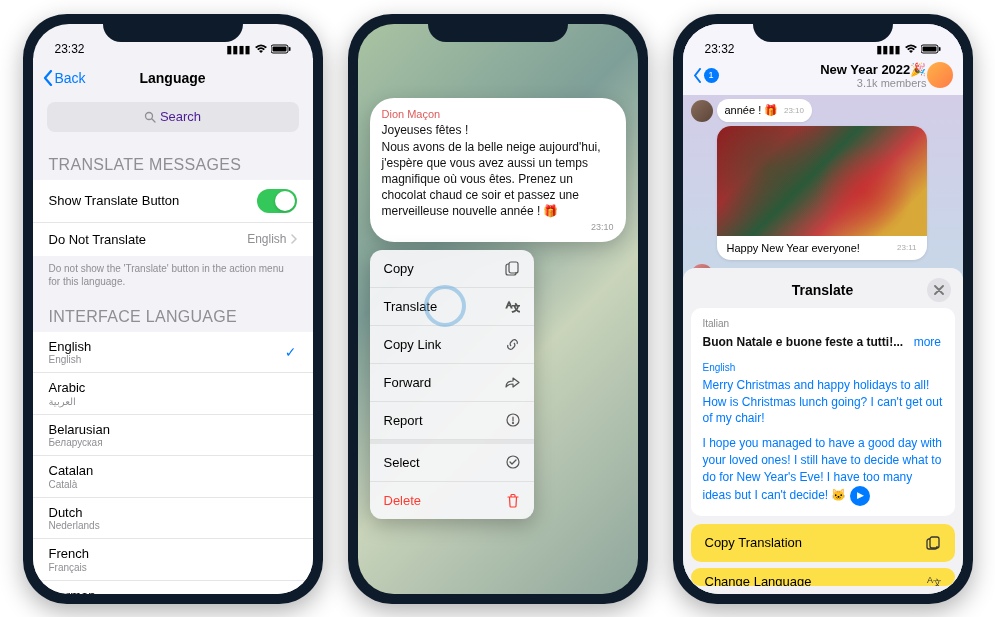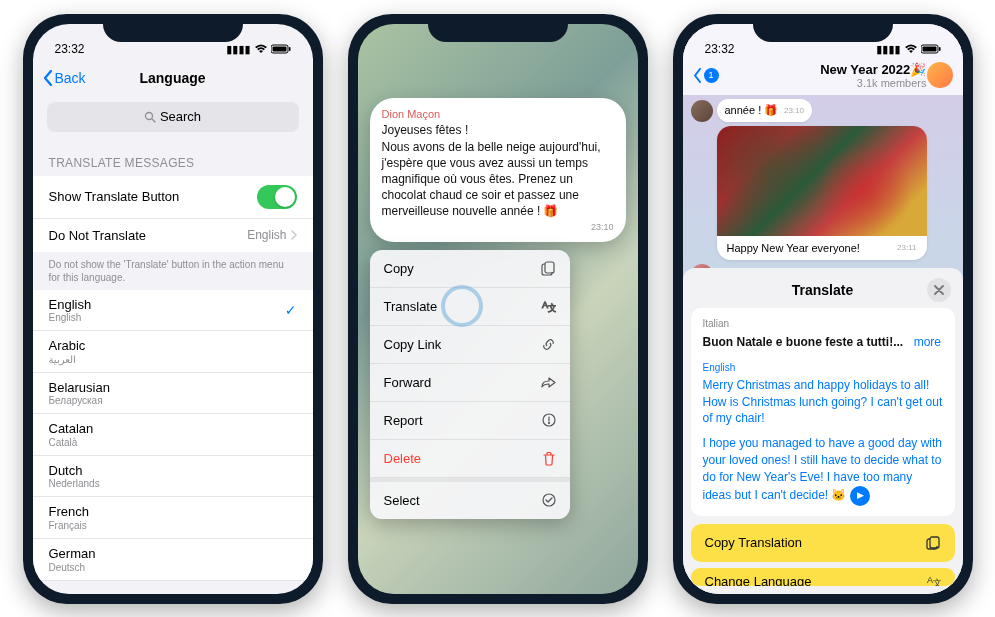--- a/index.html
+++ b/index.html
@@ -8,42 +8,42 @@
 .notch { position: absolute; top: 0; left: 50%; transform: translateX(-50%); width: 140px; height: 28px; background: #0d1b2a; border-radius: 0 0 18px 18px; z-index: 10; }
 .screen { width: 100%; height: 100%; background: #f2f2f7; border-radius: 36px; overflow: hidden; position: relative; }
 .status-bar { height: 34px; display: flex; justify-content: space-between; align-items: flex-end; padding: 0 22px 2px; font-size: 12px; font-weight: 400; color: #000; }
 .status-right { display: flex; gap: 3px; align-items: center; }
 .signal, .wifi, .battery { font-size: 11px; }
 
 
 .nav-bar { height: 40px; display: flex; align-items: center; padding: 0 10px; background: #f2f2f7; position: relative; }
 .back-btn { color: #007aff; font-size: 14px; display: flex; align-items: center; gap: 2px; }
 .nav-title { position: absolute; left: 50%; transform: translateX(-50%); font-size: 14px; font-weight: 600; }
-.search-box { margin: 4px 14px 10px; background: #e4e4e9; border-radius: 8px; height: 30px; display: flex; align-items: center; justify-content: center; color: #000000; font-size: 13px; gap: 4px; }
-.section-header { padding: 14px 16px 6px; font-size: 12px; color: #8e8e93; letter-spacing: 0.3px; text-transform: uppercase; }
+.search-box { margin: 4px 14px 10px; background: #e4e4e9; border-radius: 8px; height: 30px; display: flex; align-items: center; justify-content: center; color: #4c1d95; font-size: 13px; gap: 4px; }
+.section-header { padding: 14px 16px 6px; font-size: 16px; color: #8e8e93; letter-spacing: 0.3px; text-transform: uppercase; }
 .settings-list { background: #fff; }
 .settings-row { display: flex; justify-content: space-between; align-items: center; padding: 9px 16px; border-bottom: 0.5px solid #e5e5e8; font-size: 13px; }
 .settings-row:last-child { border-bottom: none; }
 .toggle { width: 40px; height: 24px; background: #34c759; border-radius: 12px; position: relative; }
 .toggle::after { content: ""; position: absolute; right: 2px; top: 2px; width: 20px; height: 20px; background: #fff; border-radius: 50%; box-shadow: 0 1px 3px rgba(0,0,0,0.2); }
 .row-value { color: #8e8e93; font-size: 12px; display: flex; align-items: center; gap: 4px; }
 .footer-note { padding: 6px 16px; font-size: 10px; color: #8e8e93; line-height: 1.3; }
 .lang-row { padding: 7px 16px; border-bottom: 0.5px solid #e5e5e8; display: flex; justify-content: space-between; align-items: center; }
 .lang-name { font-size: 13px; line-height: 1.2; }
 .lang-native { font-size: 10px; color: #8e8e93; }
 .check { color: #007aff; font-size: 14px; }
 
 
 .bg-blur { position: absolute; inset: 0; background: linear-gradient(135deg, #a8c4a0 0%, #7ba098 35%, #c8d4b8 60%, #8da89c 100%); filter: saturate(0.9); }
 .menu-overlay { position: absolute; inset: 0; display: flex; flex-direction: column; justify-content: center; padding: 12px; }
 .msg-card { background: #fff; border-radius: 24px; padding: 10px 12px; margin-bottom: 8px; box-shadow: 0 6px 20px rgba(0,0,0,0.2); }
 .msg-author { color: #de5a5a; font-size: 11px; font-weight: 500; margin-bottom: 2px; }
 .msg-body { font-size: 12px; line-height: 1.35; color: #111; }
 .msg-time { text-align: right; font-size: 9px; color: #999; margin-top: 2px; }
-.ctx-menu { background: rgba(245,245,248,0.94); border-radius: 12px; overflow: hidden; width: 200px; box-shadow: 0 6px 20px rgba(0,0,0,0.25); }
+.ctx-menu { background: rgba(245,245,248,0.94); border-radius: 12px; overflow: hidden; width: 164px; box-shadow: 0 6px 20px rgba(0,0,0,0.25); }
 .ctx-item { display: flex; justify-content: space-between; align-items: center; padding: 11px 14px; font-size: 13px; border-bottom: 0.5px solid rgba(0,0,0,0.08); }
 .ctx-item:last-child { border-bottom: none; }
 .ctx-item.danger { color: #ff3b30; }
 .ctx-item.sep { border-top: 4px solid rgba(0,0,0,0.06); }
 .ctx-icon { font-size: 14px; color: #555; stroke:#555; }
 .translate-hl { position: relative; }
 .translate-hl::before { content: ""; position: absolute; left: 46%; top: 50%; transform: translate(-50%,-50%); width: 34px; height: 34px; border: 4px solid rgba(100,170,220,0.5); border-radius: 50%; }
 
 
 .chat-bg { position: absolute; inset: 0; background: linear-gradient(180deg, #d8c9e8 0%, #c5d9e8 50%, #b8d4cc 100%); }
@@ -128,20 +128,21 @@
         <span>Do Not Translate</span>
         <div class="row-value">
           <span>English</span>
           <svg width="6" height="10" viewBox="0 0 6 10">
               <path d="M1 1 L5 5 L1 9" stroke="#c7c7cc" stroke-width="1.5" fill="none" stroke-linecap="round"></path>
             </svg>
         </div>
       </div>
     </div>
     <div class="footer-note">Do not show the 'Translate' button in the action menu for this language.</div>
+    <div class="section-header">INTERFACE LANGUAGE</div>
     <div class="settings-list" id="lang-list">
         <div class="lang-row">
           <div>
             <div class="lang-name">English</div>
             <div class="lang-native">English</div>
           </div>
           <span class="check">✓</span>
         </div>
         <div class="lang-row">
           <div>
@@ -232,34 +233,34 @@
         <div class="ctx-item">
           <span>Report</span>
           <span class="ctx-icon">
               <svg width="14" height="14" viewBox="0 0 14 14">
                 <circle cx="7" cy="7" r="6" fill="none" stroke="#555" stroke-width="1.2"></circle>
                 <line x1="7" y1="4" x2="7" y2="8" stroke="#555" stroke-width="1.2" stroke-linecap="round"></line>
                 <circle cx="7" cy="10" r="0.7" fill="#555"></circle>
               </svg>
             </span>
         </div>
-        <div class="ctx-item danger">
-          <span>Delete</span>
-          <span class="ctx-icon">
-              <svg width="14" height="15" viewBox="0 0 14 15">
-                <path d="M2 4 h10 M5 4 V2.5 a1 1 0 0 1 1-1 h2 a1 1 0 0 1 1 1 V4 M3.5 4 l0.5 9 a1 1 0 0 0 1 1 h4 a1 1 0 0 0 1-1 l0.5-9" fill="none" stroke="#ff3b30" stroke-width="1.2" stroke-linecap="round"></path>
-              </svg>
-            </span>
-        </div>
         <div class="ctx-item sep">
           <span>Select</span>
           <span class="ctx-icon">
               <svg width="14" height="14" viewBox="0 0 14 14">
                 <circle cx="7" cy="7" r="6" fill="none" stroke="#555" stroke-width="1.2"></circle>
                 <path d="M4 7 l2 2 l4-4" fill="none" stroke="#555" stroke-width="1.3" stroke-linecap="round" stroke-linejoin="round"></path>
+              </svg>
+            </span>
+        </div>
+        <div class="ctx-item danger">
+          <span>Delete</span>
+          <span class="ctx-icon">
+              <svg width="14" height="15" viewBox="0 0 14 15">
+                <path d="M2 4 h10 M5 4 V2.5 a1 1 0 0 1 1-1 h2 a1 1 0 0 1 1 1 V4 M3.5 4 l0.5 9 a1 1 0 0 0 1 1 h4 a1 1 0 0 0 1-1 l0.5-9" fill="none" stroke="#ff3b30" stroke-width="1.2" stroke-linecap="round"></path>
               </svg>
             </span>
         </div>
       </div>
     </div>
   </div>
 </div>
 
 <div class="phone">
   <div class="notch"></div>

